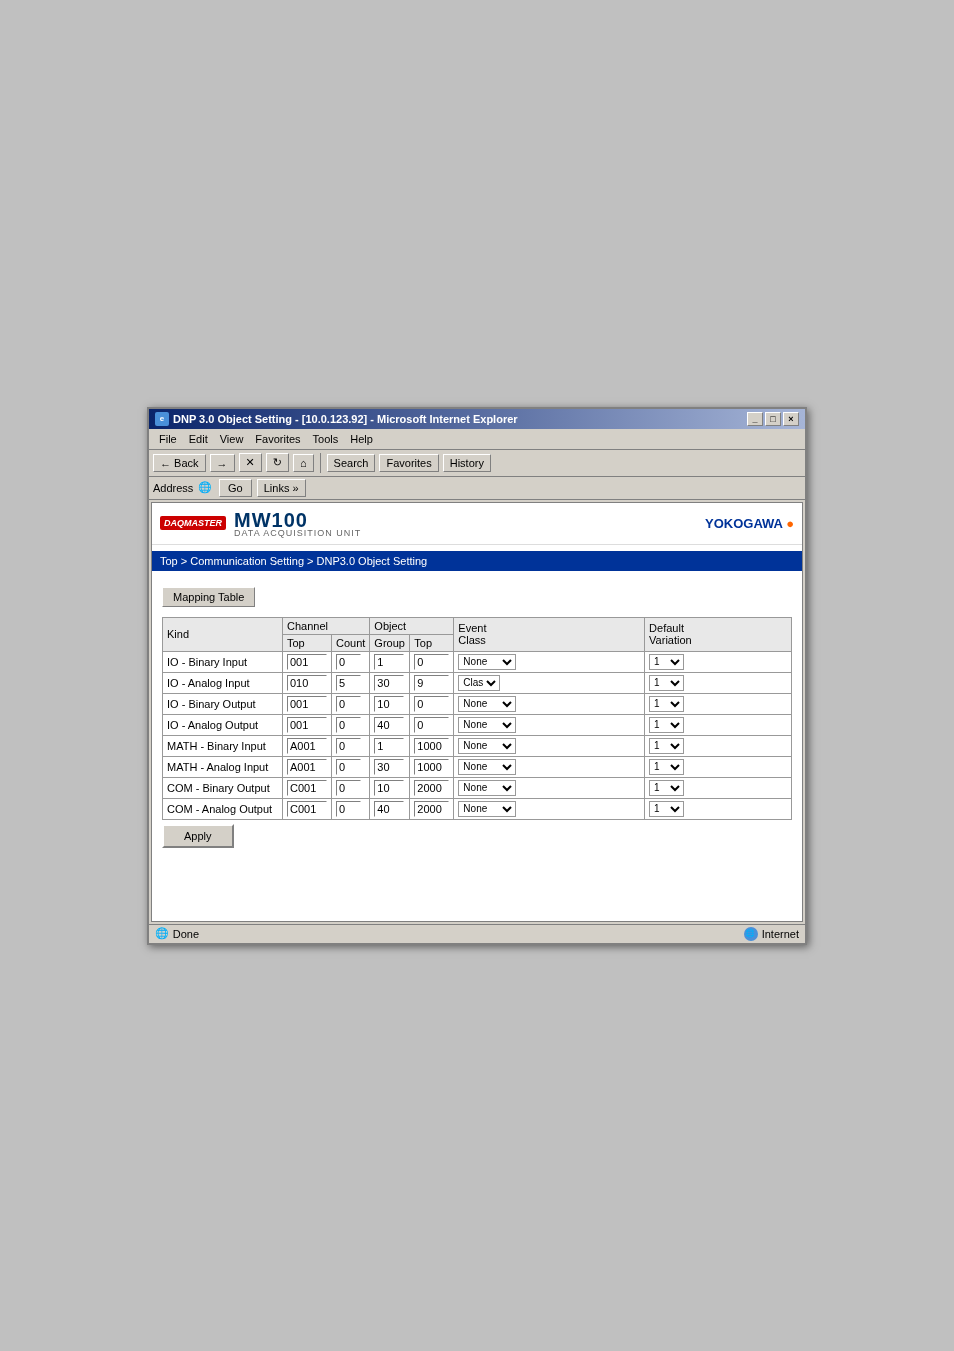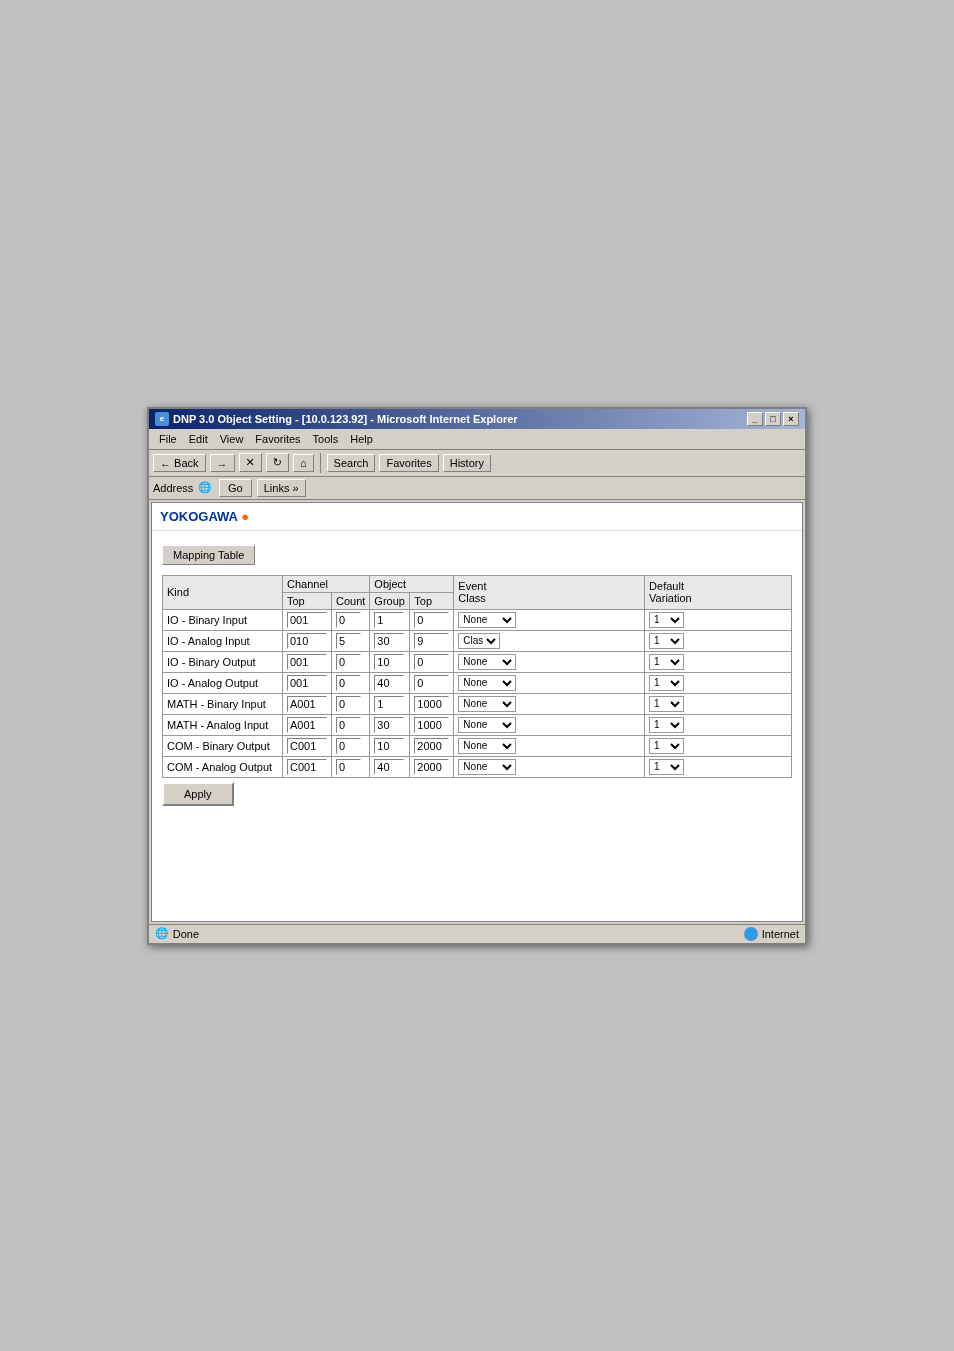--- a/index.html
+++ b/index.html
@@ -377,27 +377,37 @@
   <div class="address-bar">
     <span class="address-label">Address</span>
     <span style="font-size:11px;margin-right:2px;">🌐</span>
     <button class="address-go-btn">Go</button>
     <button class="address-links-btn">Links »</button>
   </div>
 
   <div class="content-area">
 
     <div class="brand-header">
+      <div class="brand-logo">
+        <span class="daqmaster-logo">DAQMASTER</span>
+        <div>
+          <span class="mw100-text">MW100</span>
+          <span class="data-acq-text">DATA ACQUISITION UNIT</span>
+        </div>
+      </div>
       <div>
         <span class="yokogawa-logo">
           <span>YOKOGAWA</span><span class="yokogawa-dot"> ●</span>
         </span>
       </div>
     </div>
 
+    <div class="breadcrumb-bar">
+      <span>Top &gt; Communication Setting &gt; DNP3.0 Object Setting</span>
+    </div>
 
     <div class="content-inner">
       
       <div class="mapping-table-btn">Mapping Table</div>
 
       
       <table class="data-table">
         <thead>
           <tr>
             <th rowspan="2" class="col-kind">

